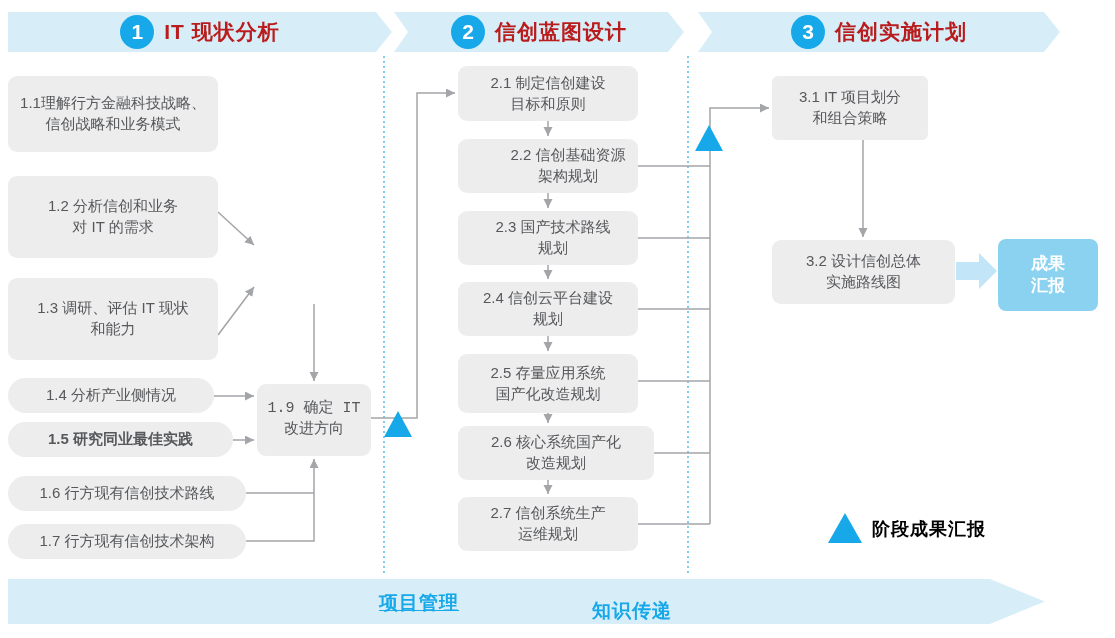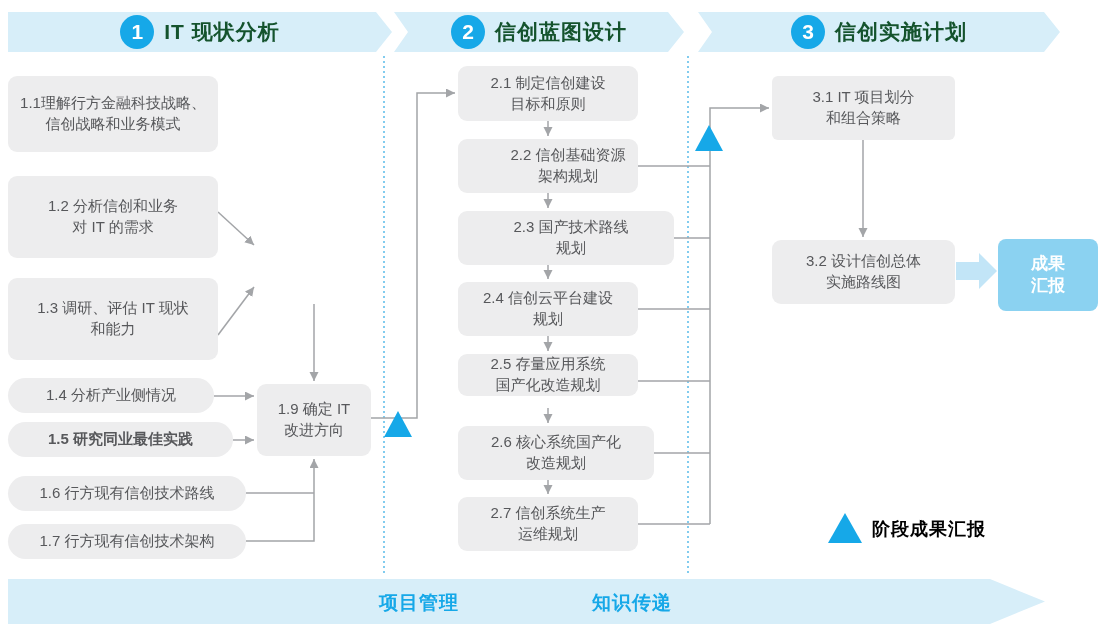--- a/index.html
+++ b/index.html
@@ -12,21 +12,21 @@
     position:absolute;top:12px;height:40px;background:#D7EEF9;
     display:flex;align-items:center;justify-content:center;gap:10px;
   }
   .banner.tip{clip-path:polygon(0 0,calc(100% - 16px) 0,100% 50%,calc(100% - 16px) 100%,0 100%);}
   .banner.notch{clip-path:polygon(0 0,calc(100% - 16px) 0,100% 50%,calc(100% - 16px) 100%,0 100%,14px 50%);}
   .pnum{
     width:34px;height:34px;border-radius:50%;background:#16A8E8;color:#fff;
     display:flex;align-items:center;justify-content:center;
     font-size:21px;font-weight:bold;flex:0 0 auto;
   }
-  .ptitle{color:#14532d;font-size:21px;font-weight:bold;letter-spacing:1px;white-space:nowrap;}
+  .ptitle{color:#b91c1c;font-size:21px;font-weight:bold;letter-spacing:1px;white-space:nowrap;}
   
   .gbox{
     position:absolute;background:#EDEDEE;border-radius:9px;color:#57585B;
     display:flex;align-items:center;justify-content:center;text-align:center;
     font-size:15px;line-height:1.38;white-space:pre-line;padding:2px 4px;box-sizing:border-box;
   }
   .pill{border-radius:18px;}
   .bluebox{
     position:absolute;background:#8BD2F1;border-radius:8px;color:#fff;
     display:flex;align-items:center;justify-content:center;text-align:center;
@@ -114,44 +114,44 @@
   <div class="gbox" style="left:8px;top:76px;width:210px;height:76px;">1.1理解行方金融科技战略、
 信创战略和业务模式</div>
   <div class="gbox" style="left:8px;top:176px;width:210px;height:82px;">1.2 分析信创和业务
 对 IT 的需求</div>
   <div class="gbox" style="left:8px;top:278px;width:210px;height:82px;">1.3 调研、评估 IT 现状
 和能力</div>
   <div class="gbox pill" style="left:8px;top:378px;width:206px;height:35px;">1.4 分析产业侧情况</div>
   <div class="gbox pill" style="left:8px;top:422px;width:225px;height:35px;font-weight:bold;">1.5 研究同业最佳实践</div>
   <div class="gbox pill" style="left:8px;top:476px;width:238px;height:35px;">1.6 行方现有信创技术路线</div>
   <div class="gbox pill" style="left:8px;top:524px;width:238px;height:35px;">1.7 行方现有信创技术架构</div>
-  <div class="gbox" style="left:257px;top:384px;width:114px;height:72px;">1.9 确定 IT
+  <div class="gbox" style="left:257px;top:384px;width:114px;height:72px;font-family:Liberation Mono, monospace;">1.9 确定 IT
 改进方向</div>
 
   <div class="gbox" style="left:458px;top:66px;width:180px;height:55px;">2.1 制定信创建设
 目标和原则</div>
   <div class="gbox" style="left:458px;top:139px;width:180px;height:54px;padding-left:44px;">2.2 信创基础资源
 架构规划</div>
-  <div class="gbox" style="left:458px;top:211px;width:216px;height:54px;padding-left:14px;">2.3 国产技术路线
+  <div class="gbox" style="left:458px;top:211px;width:180px;height:54px;padding-left:14px;">2.3 国产技术路线
 规划</div>
   <div class="gbox" style="left:458px;top:282px;width:180px;height:54px;">2.4 信创云平台建设
 规划</div>
-  <div class="gbox" style="left:458px;top:354px;width:180px;height:42px;">2.5 存量应用系统
+  <div class="gbox" style="left:458px;top:354px;width:180px;height:59px;">2.5 存量应用系统
 国产化改造规划</div>
   <div class="gbox" style="left:458px;top:426px;width:196px;height:54px;">2.6 核心系统国产化
 改造规划</div>
   <div class="gbox" style="left:458px;top:497px;width:180px;height:54px;">2.7 信创系统生产
 运维规划</div>
 
-  <div class="gbox" style="left:772px;top:76px;width:183px;height:64px;border-radius:6px;">3.1 IT 项目划分
+  <div class="gbox" style="left:772px;top:76px;width:156px;height:64px;border-radius:6px;">3.1 IT 项目划分
 和组合策略</div>
   <div class="gbox" style="left:772px;top:240px;width:183px;height:64px;">3.2 设计信创总体
 实施路线图</div>
   <div class="bluebox" style="left:998px;top:239px;width:100px;height:72px;">成果
 汇报</div>
 
   <span class="legendlabel">阶段成果汇报</span>
 
   <div class="footer"></div>
-  <span class="footlabel" style="left:379px;">项目管理</span>
-  <span class="footlabel" style="left:592px;">知识传递</span>
+  <span class="footlabel" style="left:379px;text-decoration:underline;">项目管理</span>
+  <span class="footlabel" style="left:592px;margin-top:8px;">知识传递</span>
 
 </div>
 
 </body></html>

